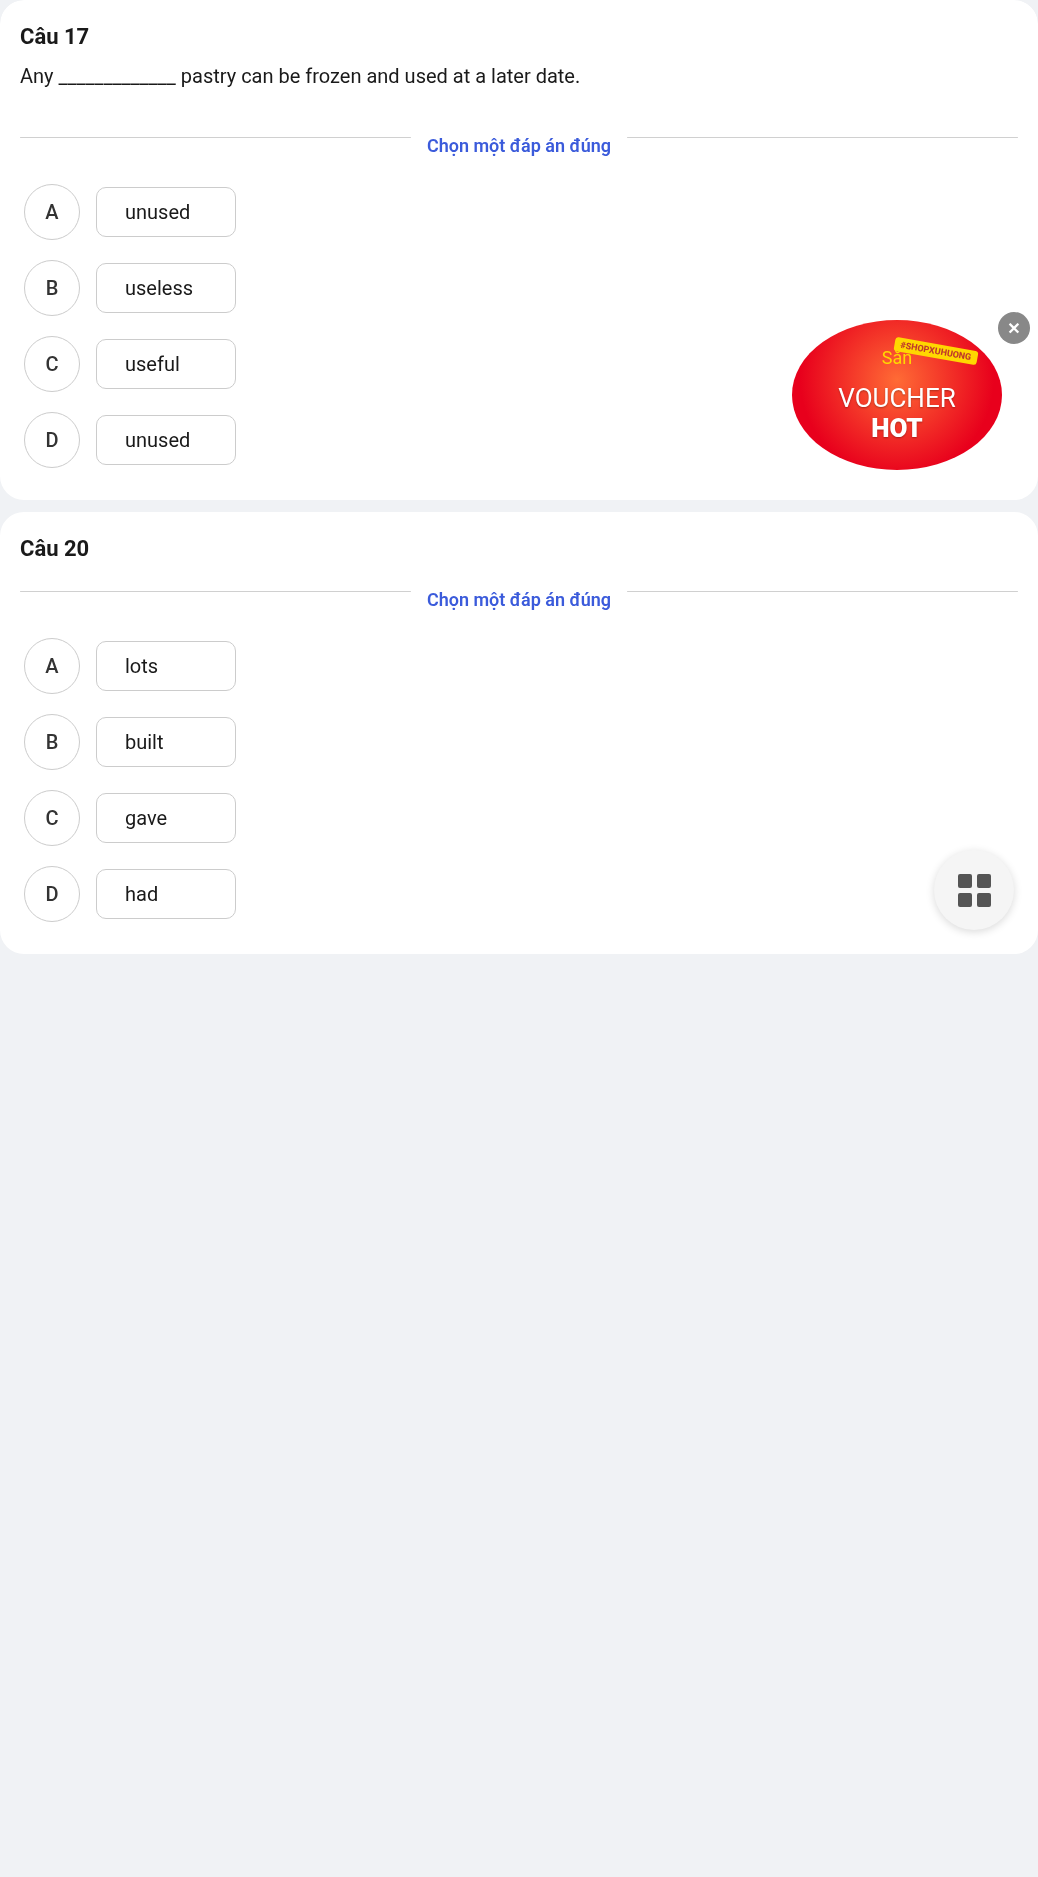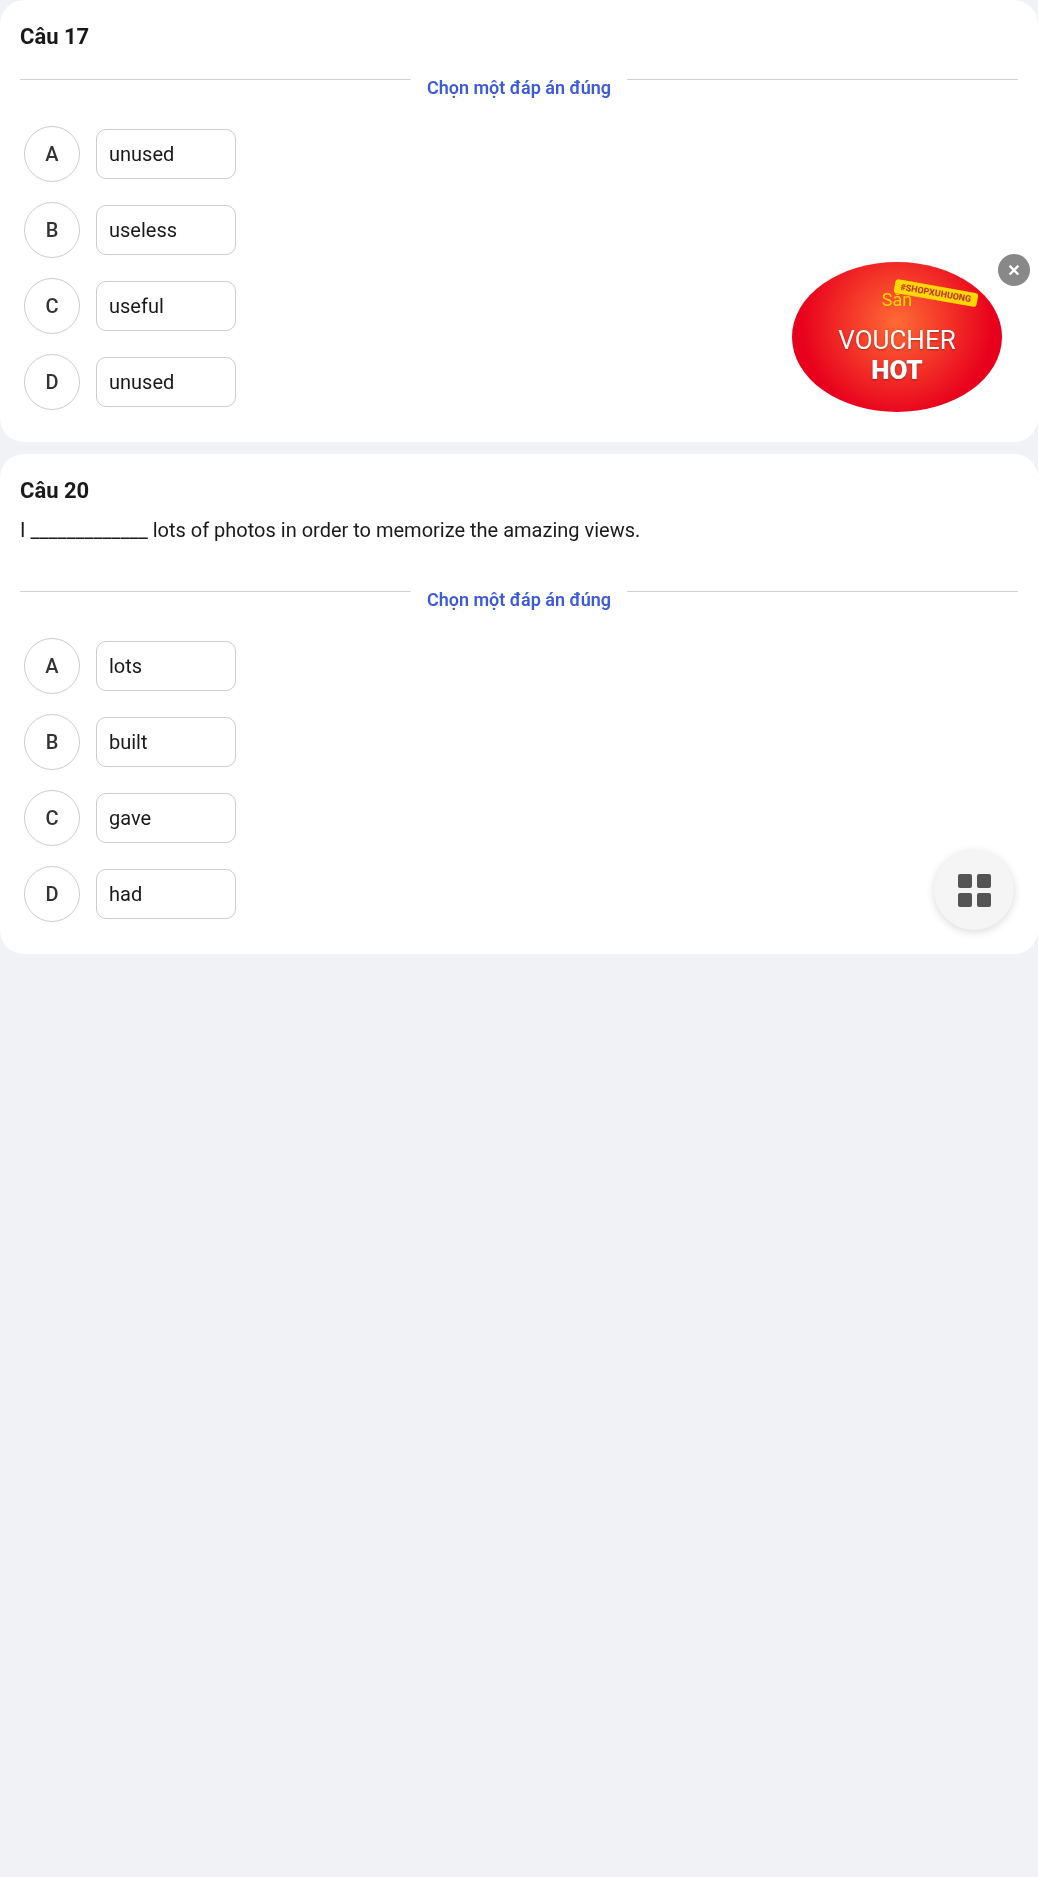--- a/index.html
+++ b/index.html
@@ -82,21 +82,21 @@
       justify-content: center;
       font-size: 20px;
       font-weight: 500;
       color: #333333;
       flex-shrink: 0;
     }
 
     .option-label-box {
       border: 1.5px solid #cccccc;
       border-radius: 10px;
-      padding: 12px 12px;
+      padding: 12px 28px;
       font-size: 20px;
       color: #1a1a1a;
       background: #ffffff;
       min-width: 140px;
     }
 
     
     .ad-overlay {
       position: absolute;
       bottom: 20px;
@@ -203,20 +203,21 @@
 
     .q18-section {
       position: relative;
     }
   </style>
 </head>
 <body>
 
 <div class="question-section">
   <div class="question-title">Câu 17</div>
+  <div class="question-text">Any _____________ pastry can be frozen and used at a later date.</div>
 
   <div class="divider-row">
     <div class="divider-line"></div>
     <span class="divider-label">Chọn một đáp án đúng</span>
     <div class="divider-line"></div>
   </div>
 
   <div class="options-list">
     <div class="option-item">
       <div class="option-circle">A</div>
@@ -242,21 +243,20 @@
       <div class="ad-tag">#SHOPXUHUONG</div>
       <div class="ad-san">Săn</div>
       <div class="ad-voucher">VOUCHER</div>
       <div class="ad-hot">HOT</div>
     </div>
   </div>
 </div>
 
 <div class="question-section q18-section">
   <div class="question-title">Câu 20</div>
-  <div class="question-text">I _____________ lots of photos in order to memorize the amazing views.</div>
 
   <div class="divider-row">
     <div class="divider-line"></div>
     <span class="divider-label">Chọn một đáp án đúng</span>
     <div class="divider-line"></div>
   </div>
 
   <div class="options-list">
     <div class="option-item">
       <div class="option-circle">A</div>

